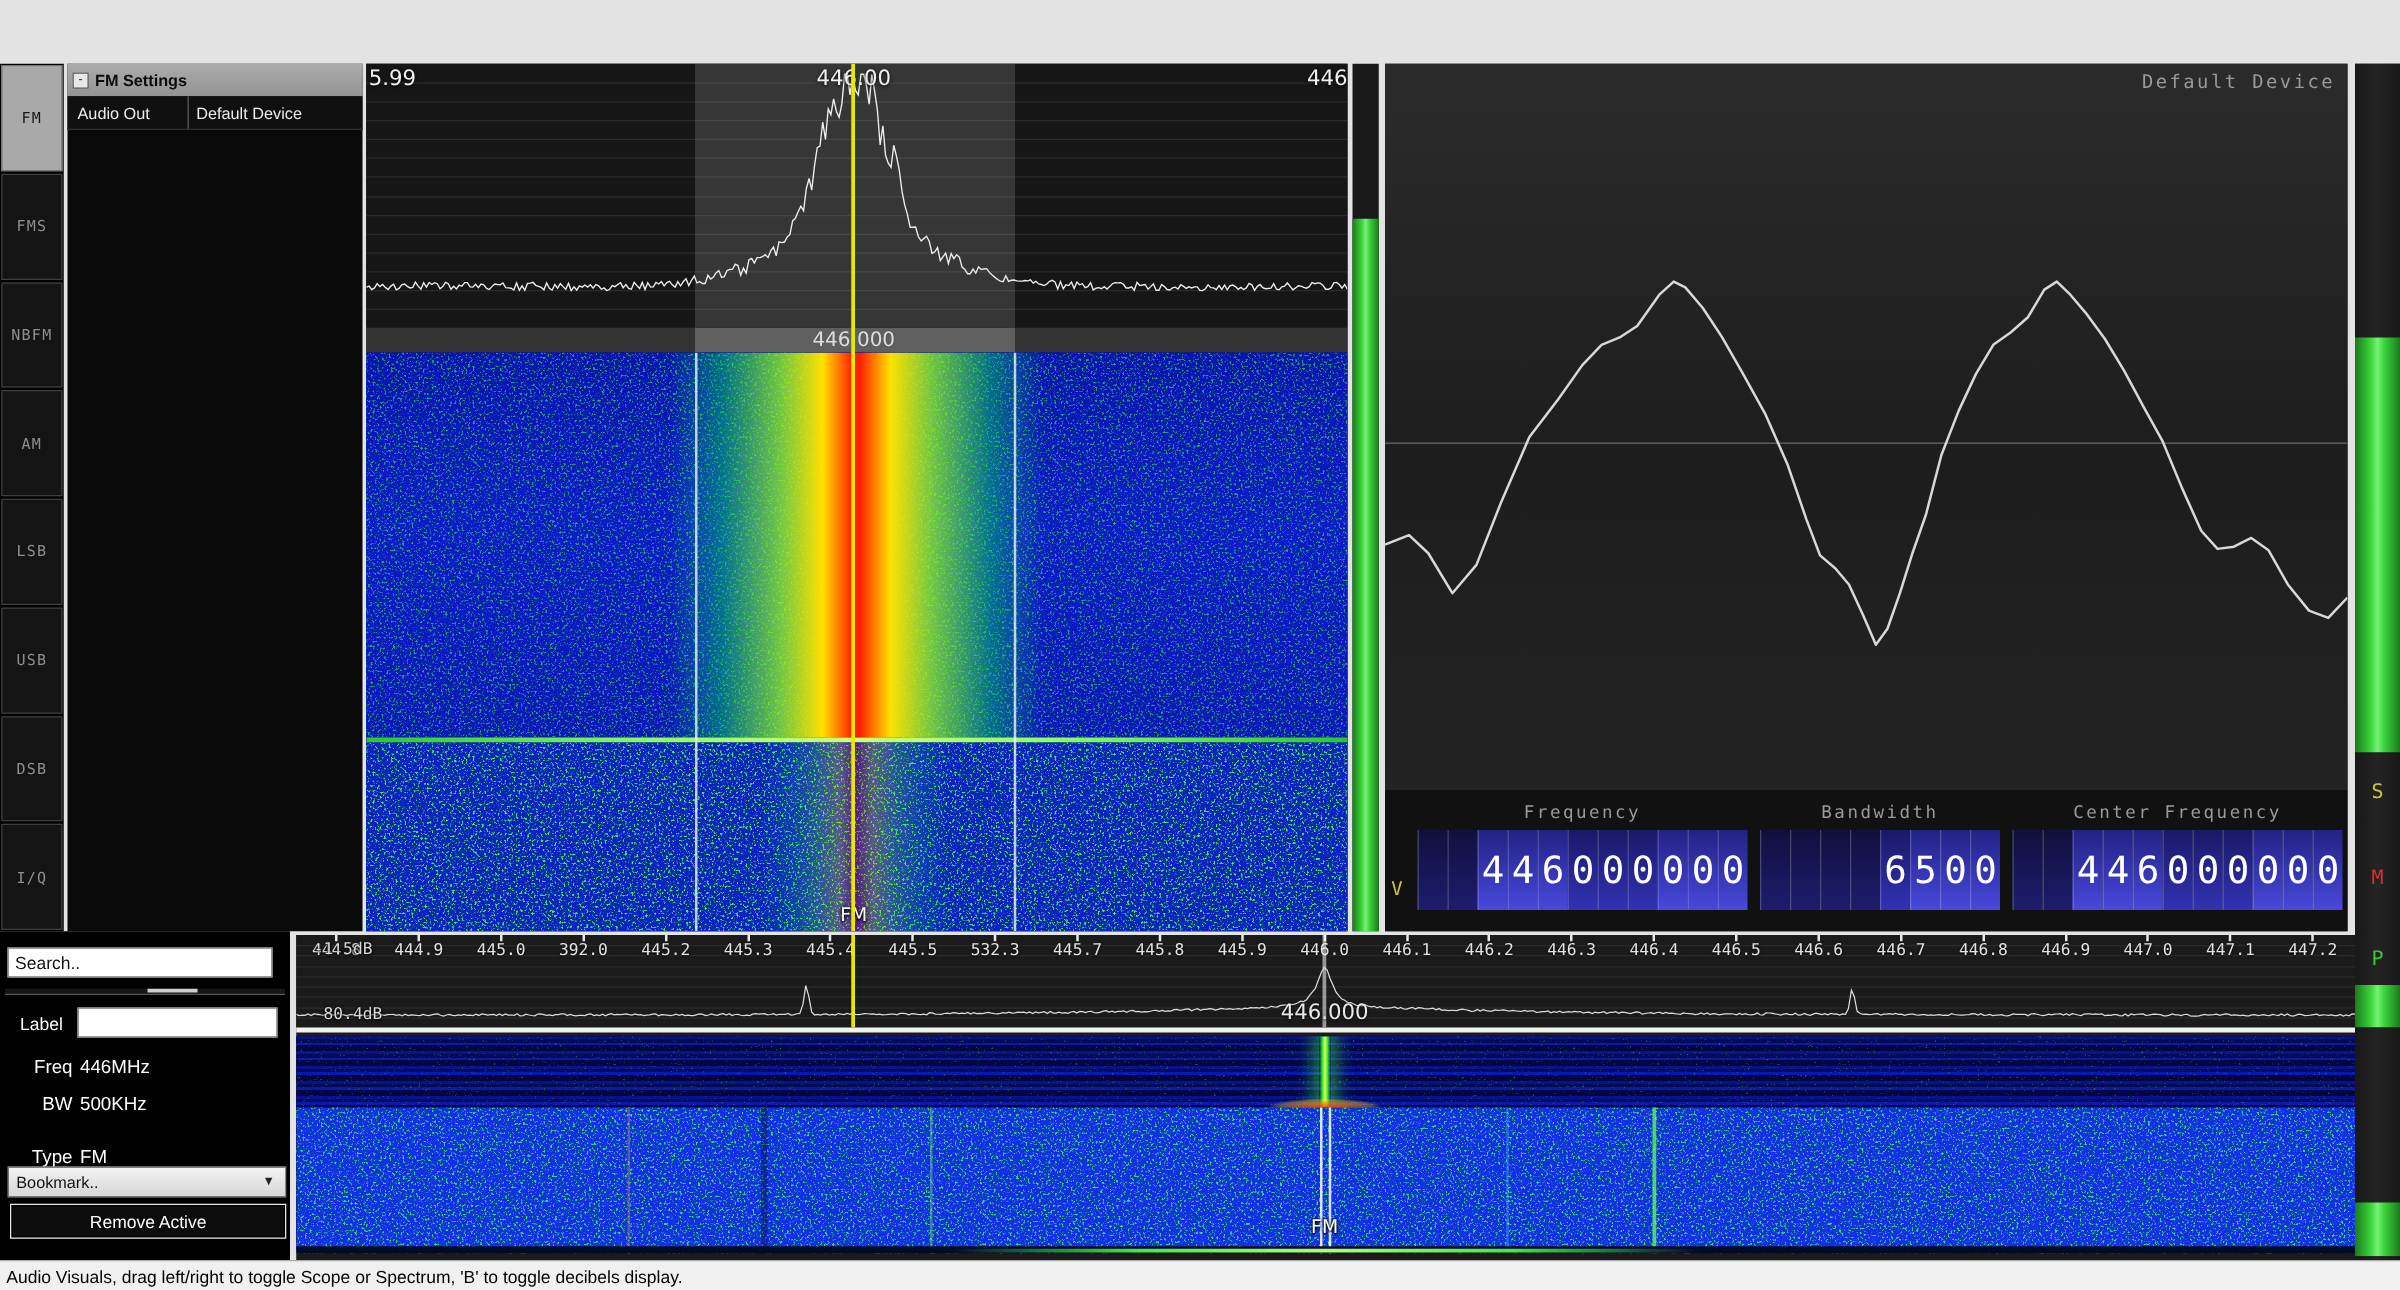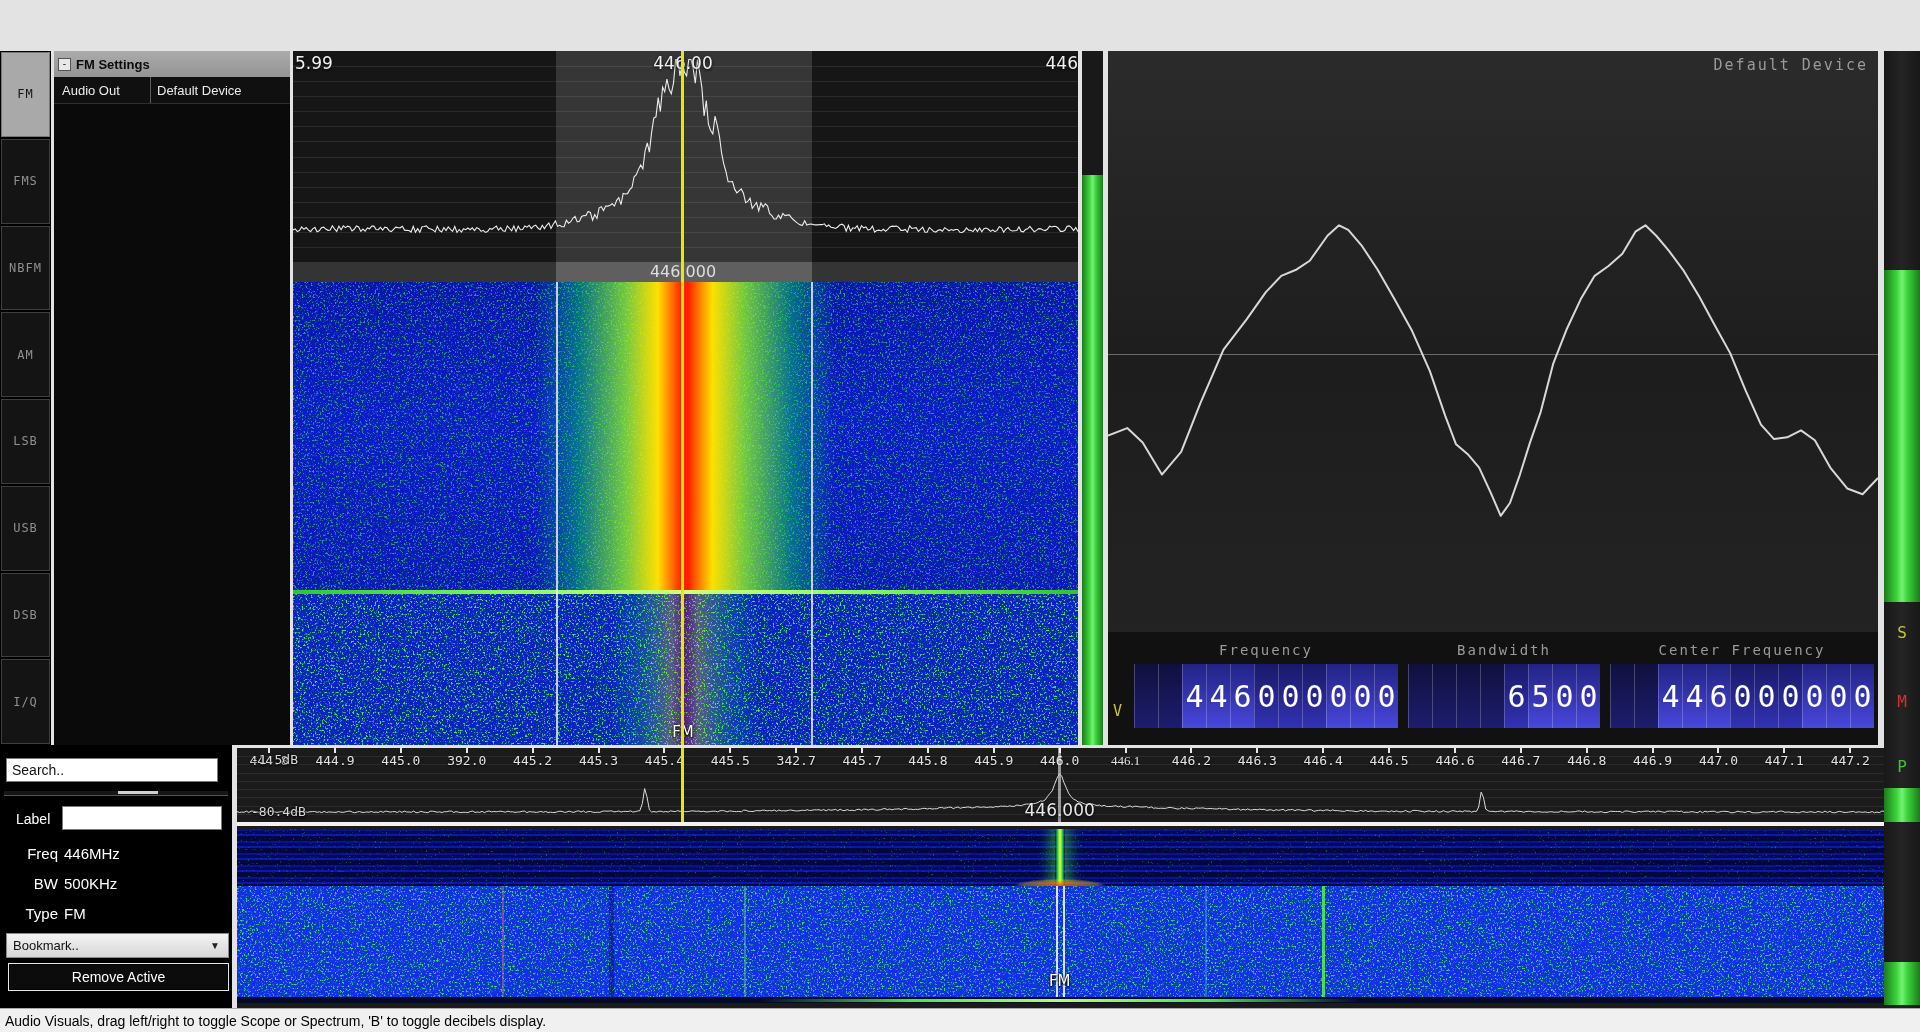--- a/index.html
+++ b/index.html
@@ -362,31 +362,31 @@
           <div class="tick-lbl" style="left: 13.95%;">392.0</div>
           <div class="tickmark" style="left: 17.95%;"></div>
           <div class="tick-lbl" style="left: 17.95%;">445.2</div>
           <div class="tickmark" style="left: 21.95%;"></div>
           <div class="tick-lbl" style="left: 21.95%;">445.3</div>
           <div class="tickmark" style="left: 25.95%;"></div>
           <div class="tick-lbl" style="left: 25.95%;">445.4</div>
           <div class="tickmark" style="left: 29.95%;"></div>
           <div class="tick-lbl" style="left: 29.95%;">445.5</div>
           <div class="tickmark" style="left: 33.95%;"></div>
-          <div class="tick-lbl" style="left: 33.95%;">342.7</div>
+          <div class="tick-lbl" style="left: 33.95%;">532.3</div>
           <div class="tickmark" style="left: 37.95%;"></div>
           <div class="tick-lbl" style="left: 37.95%;">445.7</div>
           <div class="tickmark" style="left: 41.95%;"></div>
           <div class="tick-lbl" style="left: 41.95%;">445.8</div>
           <div class="tickmark" style="left: 45.95%;"></div>
           <div class="tick-lbl" style="left: 45.95%;">445.9</div>
           <div class="tickmark" style="left: 49.95%;"></div>
           <div class="tick-lbl" style="left: 49.95%;">446.0</div>
           <div class="tickmark" style="left: 53.95%;"></div>
-          <div class="tick-lbl" style="left: 53.95%; font-family: Liberation Serif, serif;">446.1</div>
+          <div class="tick-lbl" style="left: 53.95%;">446.1</div>
           <div class="tickmark" style="left: 57.95%;"></div>
           <div class="tick-lbl" style="left: 57.95%;">446.2</div>
           <div class="tickmark" style="left: 61.95%;"></div>
           <div class="tick-lbl" style="left: 61.95%;">446.3</div>
           <div class="tickmark" style="left: 65.95%;"></div>
           <div class="tick-lbl" style="left: 65.95%;">446.4</div>
           <div class="tickmark" style="left: 69.95%;"></div>
           <div class="tick-lbl" style="left: 69.95%;">446.5</div>
           <div class="tickmark" style="left: 73.95%;"></div>
           <div class="tick-lbl" style="left: 73.95%;">446.6</div>
@@ -463,21 +463,21 @@
     <input id="label-input" class="abs" type="text" style="">
     <div id="bm-info-rows">
         <div class="bm-info" style="top: 100px;">
           <div class="k">Freq</div>
           <div class="v">446MHz</div>
         </div>
         <div class="bm-info" style="top: 130px;">
           <div class="k">BW</div>
           <div class="v">500KHz</div>
         </div>
-        <div class="bm-info" style="top: 160px;">
+        <div class="bm-info" style="top: 172px;">
           <div class="k">Type</div>
           <div class="v">FM</div>
         </div>
       </div>
     <div id="bm-dropdown" class="abs">
       <span>Bookmark..</span>
       <span class="arrow">▼</span>
     </div>
     <div id="remove-btn" class="abs">
       <span>Remove Active</span>

